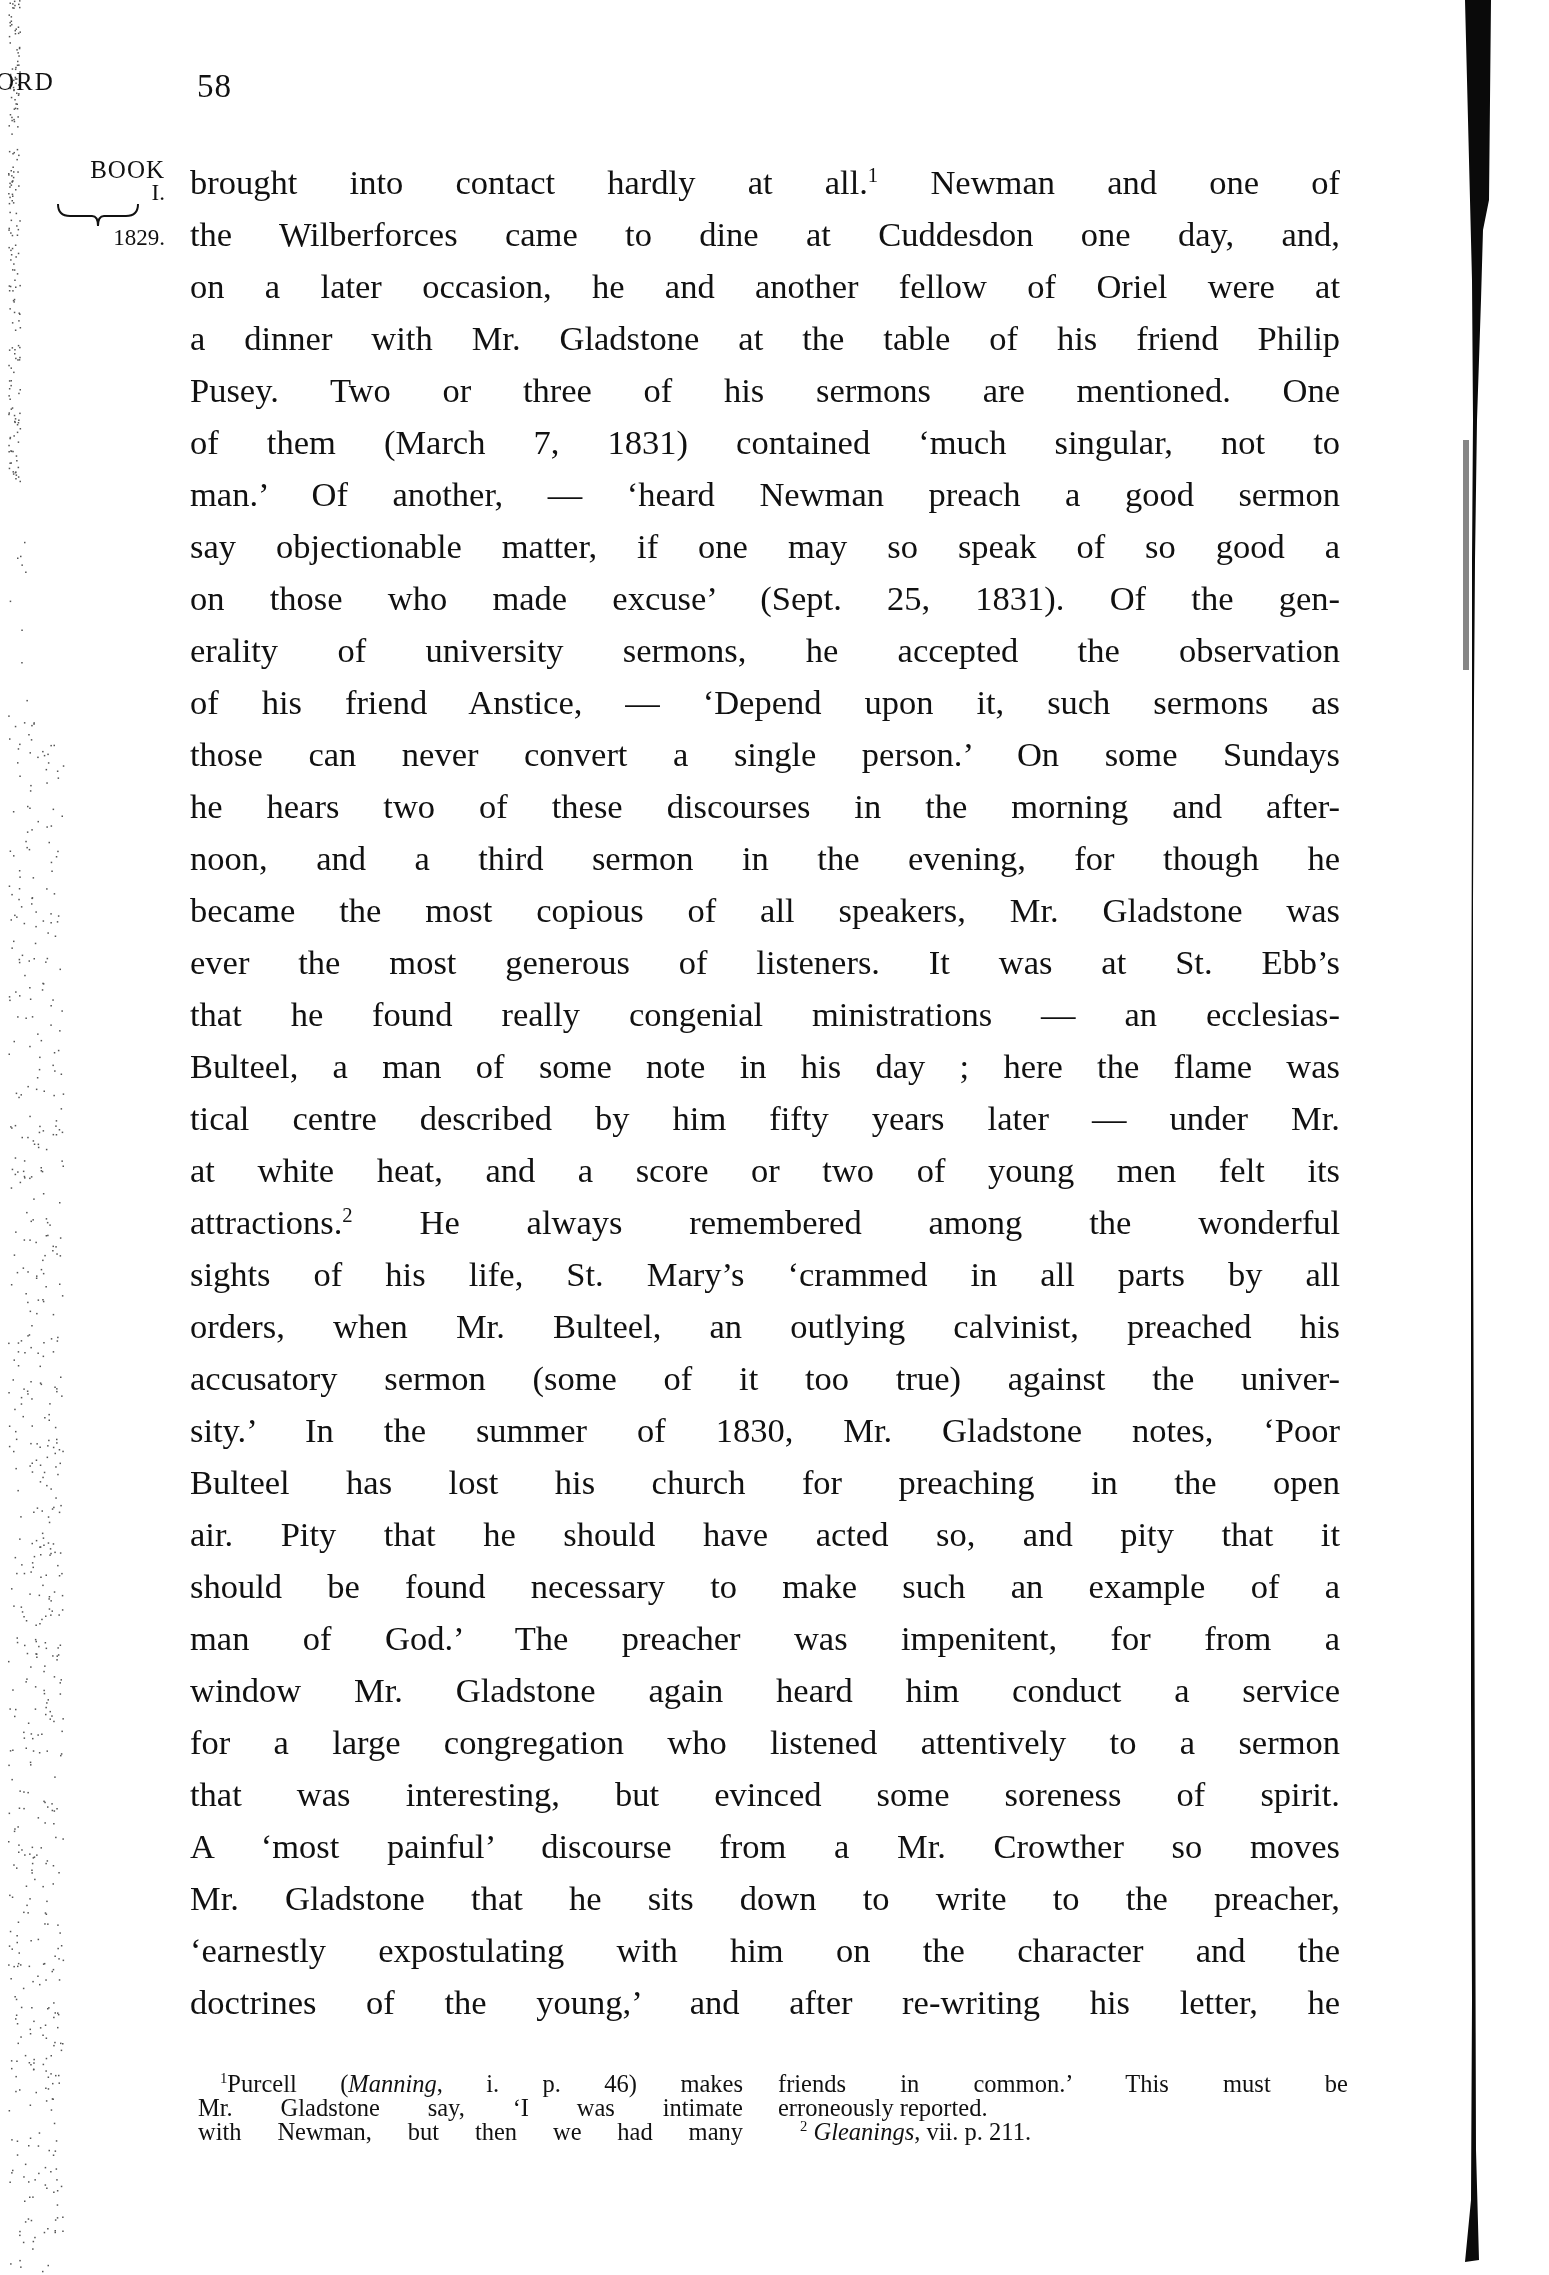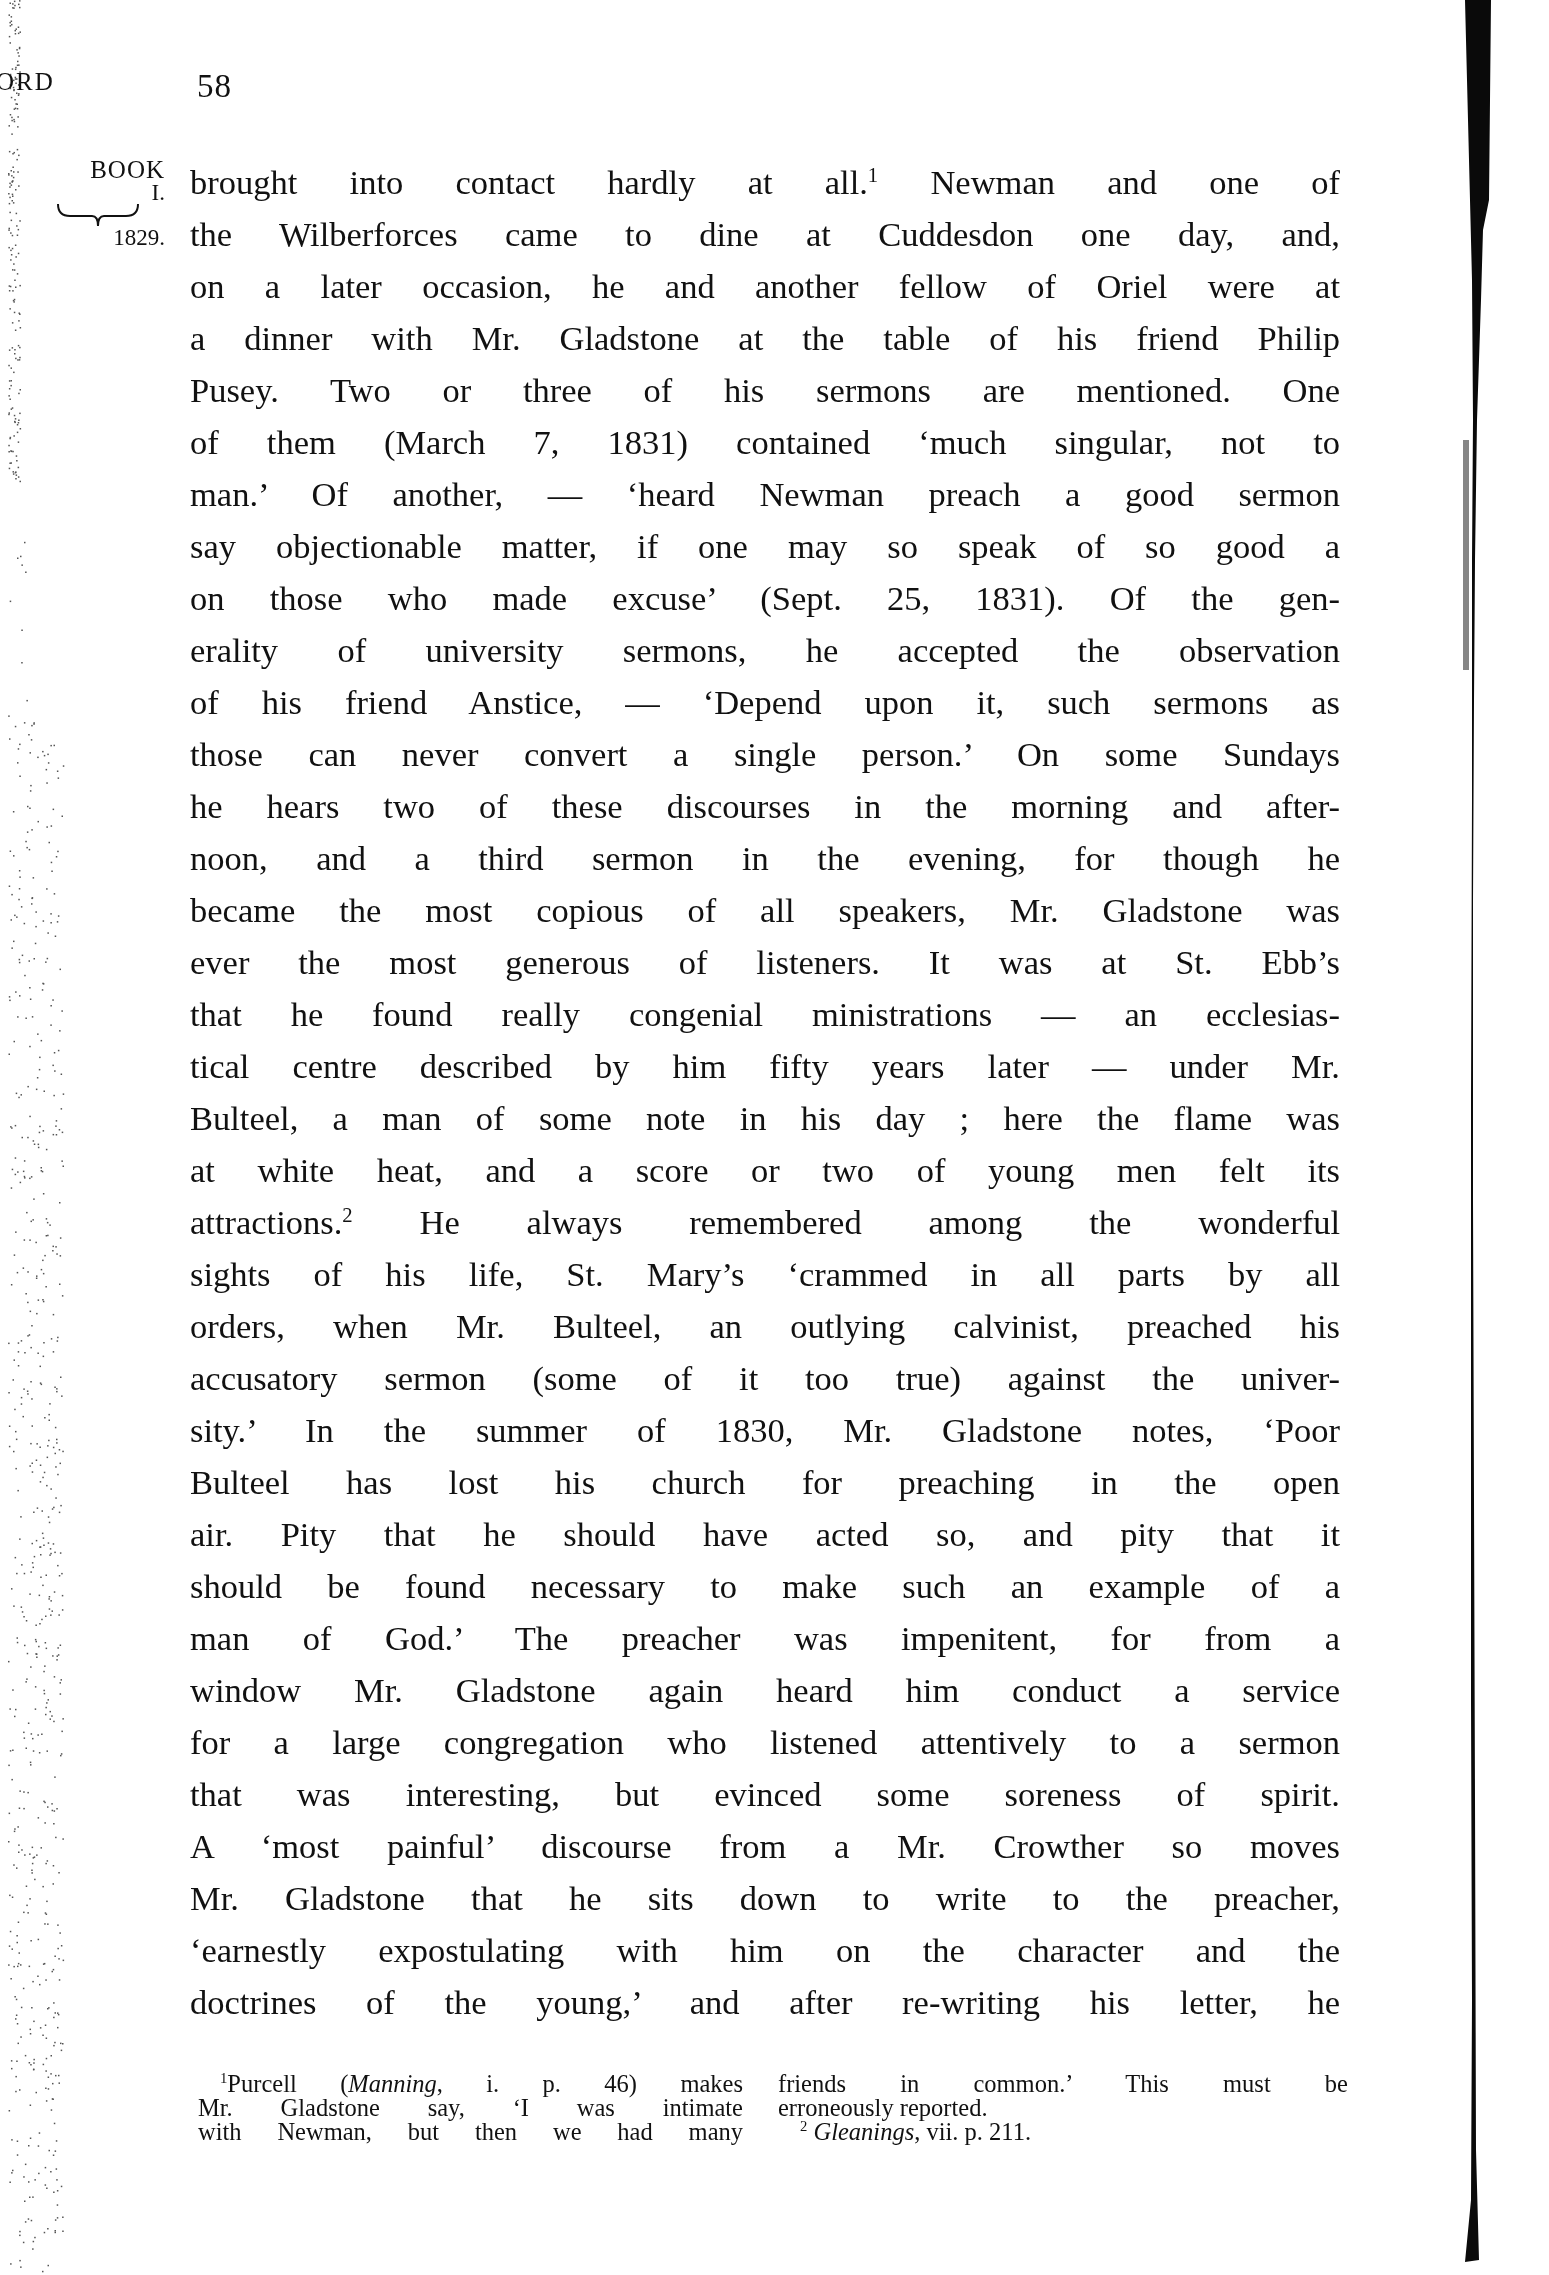--- a/index.html
+++ b/index.html
@@ -892,22 +892,22 @@
     <span class="line"><span class="t">say objectionable matter, if one may so speak of so good a</span></span>
     <span class="line"><span class="t">on those who made excuse’ (Sept. 25, 1831).  Of the gen-</span></span>
     <span class="line"><span class="t">erality of university sermons, he accepted the observation</span></span>
     <span class="line"><span class="t">of his friend Anstice, — ‘Depend upon it, such sermons as</span></span>
     <span class="line"><span class="t">those can never convert a single person.’  On some Sundays</span></span>
     <span class="line"><span class="t">he hears two of these discourses in the morning and after-</span></span>
     <span class="line"><span class="t">noon, and a third sermon in the evening, for though he</span></span>
     <span class="line"><span class="t">became the most copious of all speakers, Mr. Gladstone was</span></span>
     <span class="line"><span class="t">ever the most generous of listeners.  It was at St. Ebb’s</span></span>
     <span class="line"><span class="t">that he found really congenial ministrations — an ecclesias-</span></span>
+    <span class="line"><span class="t">Bulteel, a man of some note in his day ; here the flame was</span></span>
     <span class="line"><span class="t">tical centre described by him fifty years later — under Mr.</span></span>
-    <span class="line"><span class="t">Bulteel, a man of some note in his day ; here the flame was</span></span>
     <span class="line"><span class="t">at white heat, and a score or two of young men felt its</span></span>
     <span class="line"><span class="t"><span>attractions.</span><sup>2</sup> <span>He always remembered among the wonderful</span></span></span>
     <span class="line"><span class="t">sights of his life, St. Mary’s ‘crammed in all parts by all</span></span>
     <span class="line"><span class="t">orders, when Mr. Bulteel, an outlying calvinist, preached his</span></span>
     <span class="line"><span class="t">accusatory sermon (some of it too true) against the univer-</span></span>
     <span class="line"><span class="t">sity.’  In the summer of 1830, Mr. Gladstone notes, ‘Poor</span></span>
     <span class="line"><span class="t">Bulteel has lost his church for preaching in the open</span></span>
     <span class="line"><span class="t">air.  Pity that he should have acted so, and pity that it</span></span>
     <span class="line"><span class="t">should be found necessary to make such an example of a</span></span>
     <span class="line"><span class="t">man of God.’  The preacher was impenitent, for from a</span></span>

